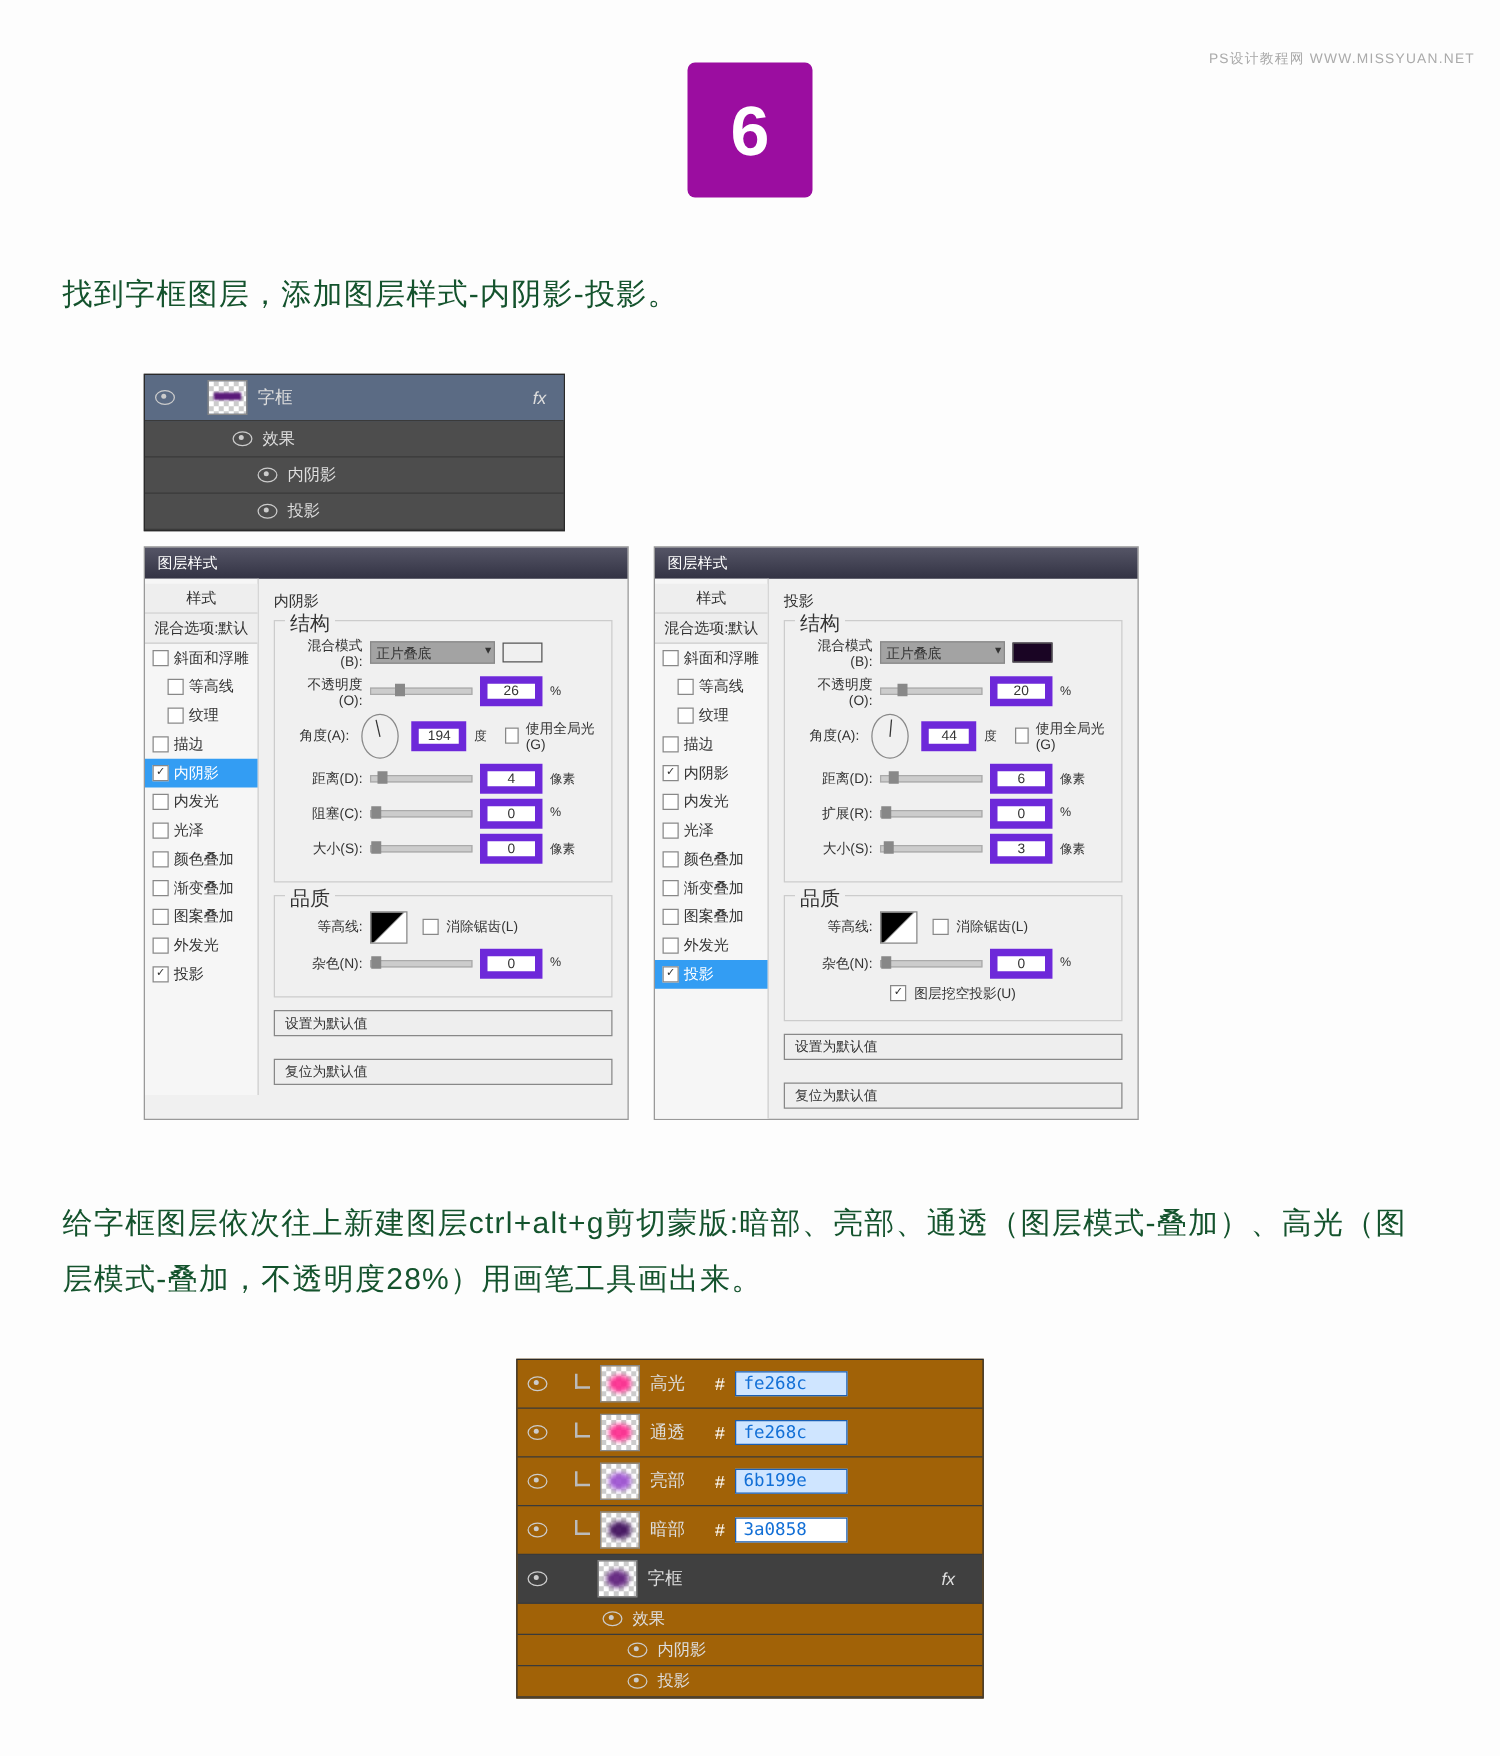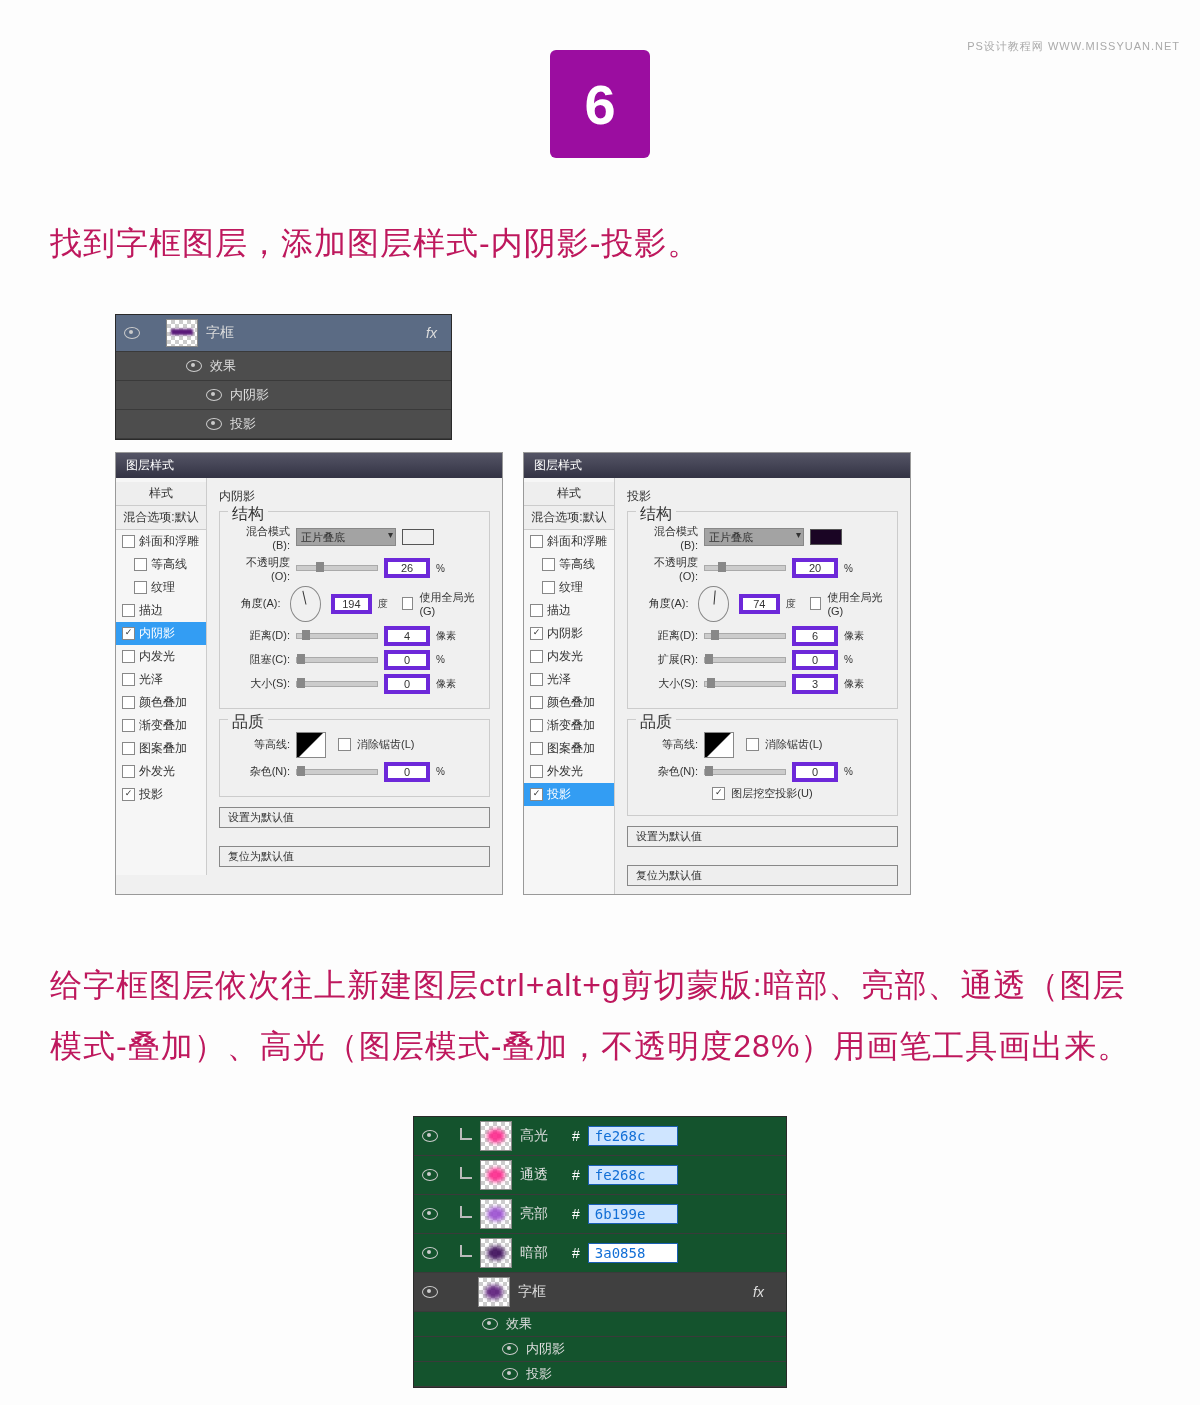--- a/index.html
+++ b/index.html
@@ -25,22 +25,22 @@
     color: #fff;
     font-size: 56px;
     font-weight: 700;
     display: flex;
     align-items: center;
     justify-content: center;
     margin: 50px auto 0;
     border-radius: 6px;
   }
   .body-text {
-    font-size: 32px;
-    color: #be185d;
+    font-size: 24px;
+    color: #14532d;
     margin: 55px 50px 40px;
     line-height: 1.9;
     letter-spacing: 1px;
   }
   
   .layers-panel {
     width: 335px;
     margin-left: 115px;
     background: #4d4d4d;
     color: #ddd;
@@ -155,21 +155,21 @@
   .swatch { width: 30px; height: 14px; border: 1px solid #555; }
   .slider {
     flex: 1; height: 4px; background: #ccc;
     border: 1px solid #aaa; position: relative; max-width: 80px;
   }
   .slider::after {
     content: ''; position: absolute;
     width: 8px; height: 10px; background: #888;
     top: -4px; left: var(--p, 20%);
   }
-  .numbox { width: 34px; border: 4px solid #6d28d9; background: #fff; padding: 0 2px; text-align: center; }
+  .numbox { width: 34px; border: 6px solid #6d28d9; background: #fff; padding: 0 2px; text-align: center; }
   .unit { width: 22px; font-size: 10px; }
   .angle-dial {
     width: 34px; height: 34px;
     border: 1px solid #888;
     border-radius: 50%;
     position: relative;
     margin: 0 4px;
   }
   .angle-dial::after {
     content: ''; position: absolute;
@@ -188,21 +188,21 @@
     border: 1px solid #888;
     background: #eee;
     padding: 2px 8px;
     font-size: 11px;
   }
   .btns { display: flex; gap: 18px; justify-content: center; margin-top: 6px; flex-direction: column; }
   
   .layers2 {
     width: 372px;
     margin: 0 auto;
-    background: #14532d;
+    background: #a16207;
     color: #ddd;
     font-size: 14px;
     border: 1px solid #2a2a2a;
   }
   .l2row {
     display: flex; align-items: center;
     height: 38px;
     border-bottom: 1px solid #3a3a3a;
     gap: 8px; padding: 0 8px;
   }
@@ -461,21 +461,21 @@
           </div>
           <div class="frow">
             <label>不透明度(O):</label>
             <span class="slider" style="--p:16%"></span>
             <span class="numbox">20</span>
             <span class="unit">%</span>
           </div>
           <div class="frow">
             <label>角度(A):</label>
             <span class="angle-dial" style="--a:-85deg"></span>
-            <span class="numbox">74</span>
+            <span class="numbox">44</span>
             <span class="unit">度</span>
             <span class="cb"></span>
             <span>使用全局光(G)</span>
           </div>
           <div class="frow">
             <label>距离(D):</label>
             <span class="slider" style="--p:8%"></span>
             <span class="numbox">6</span>
             <span class="unit">像素</span>
           </div>

